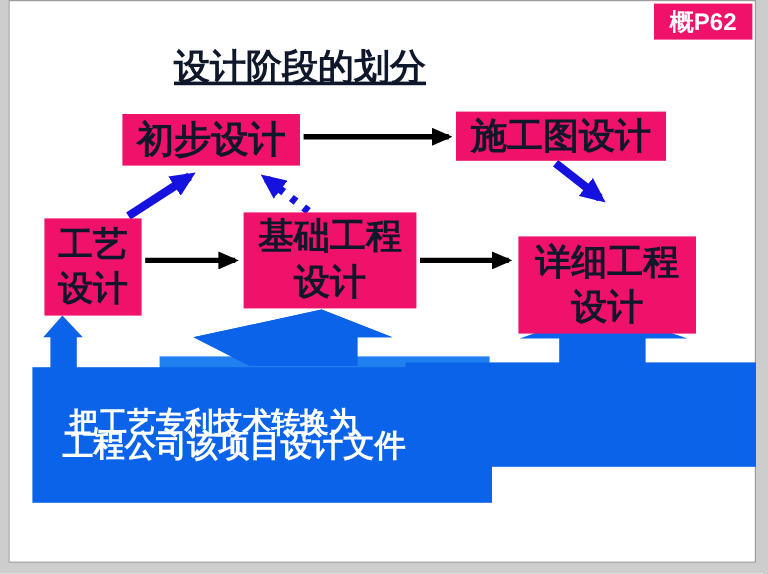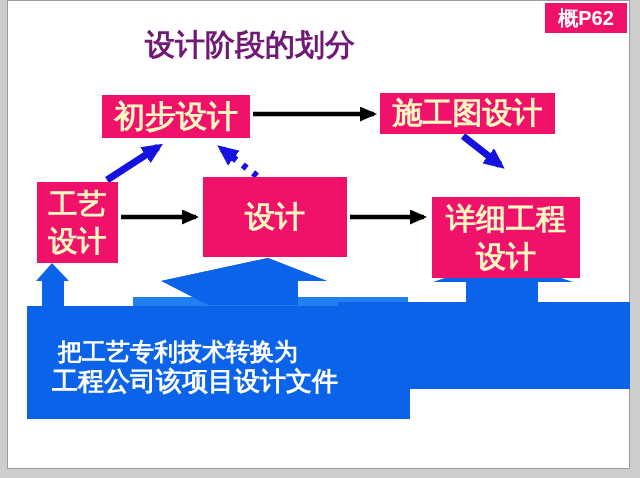--- a/index.html
+++ b/index.html
@@ -13,42 +13,42 @@
   .slide {
     position:absolute; left:7px; top:0px; width:623px; height:469px;
     background:#ffffff; border:1px solid #9c9c9c; box-sizing:border-box;
   }
   .badge {
     position:absolute; left:545px; top:3px; width:82px; height:30px;
     background:#f0116a; color:#ffffff; font-weight:bold; font-size:20px;
     display:flex; align-items:center; justify-content:center;
   }
   .title {
-    position:absolute; left:140px; top:26px; width:220px; height:38px;
-    color:#701a75; font-weight:bold; font-size:30px; text-align:center;
-    line-height:38px; white-space:nowrap;
+    position:absolute; left:140px; top:38px; width:220px; height:38px;
+    color:#0f172a; font-weight:bold; font-size:30px; text-align:center;
+    line-height:38px; white-space:nowrap;text-decoration:underline;
   }
   .dsvg { position:absolute; left:0; top:0; width:640px; height:478px; }
   .node {
-    position:absolute; background:#f0116a; color:#fef9c3; font-weight:bold;
+    position:absolute; background:#f0116a; color:#0f172a; font-weight:bold;
     display:flex; flex-direction:column; align-items:center; justify-content:center;
     text-align:center;
   }
   .node .ln { display:block; white-space:nowrap; }
   .n-prelim  { left:102px; top:95px;  width:148px; height:43px; font-size:31px; }
   .n-constr  { left:380px; top:93px;  width:175px; height:41px; font-size:30px; }
   .n-process { left:37px;  top:182px; width:81px;  height:81px; font-size:29px; line-height:37px;text-align:right; }
   .n-basic   { left:203px; top:177px; width:144px; height:80px; font-size:30px; line-height:38px; }
   .n-detail  { left:432px; top:177px; width:148px; height:81px; font-size:30px; line-height:38px;margin-top:20px; }
   .banner-text {
     position:absolute; color:#ffffff; font-weight:bold; text-align:left;
     white-space:nowrap;
   }
   .bt1 { left:58px;  top:336px; width:280px; font-size:24px; }
-  .bt2 { left:52px;  top:364px; width:320px; font-size:26px; }
+  .bt2 { left:52px;  top:354px; width:320px; font-size:26px; }
   .bt3 { left:425px; top:333px; width:155px; font-size:24px; }
 </style>
 </head>
 <body>
 
 <div class="stage">
   <div class="slide"></div>
 
   <svg class="dsvg" viewBox="0 0 640 478" xmlns="http://www.w3.org/2000/svg">
     <defs>
@@ -89,20 +89,21 @@
   <div class="node n-constr">
     <span class="ln">施工图设计</span>
   </div>
 
   <div class="node n-process">
     <span class="ln">工艺</span>
     <span class="ln">设计</span>
   </div>
 
   <div class="node n-basic">
+    <span class="ln">基础工程</span>
     <span class="ln">设计</span>
   </div>
 
   <div class="node n-detail">
     <span class="ln">详细工程</span>
     <span class="ln">设计</span>
   </div>
 
   <div class="banner-text bt1">把工艺专利技术转换为</div>
   <div class="banner-text bt2">工程公司该项目设计文件</div>

